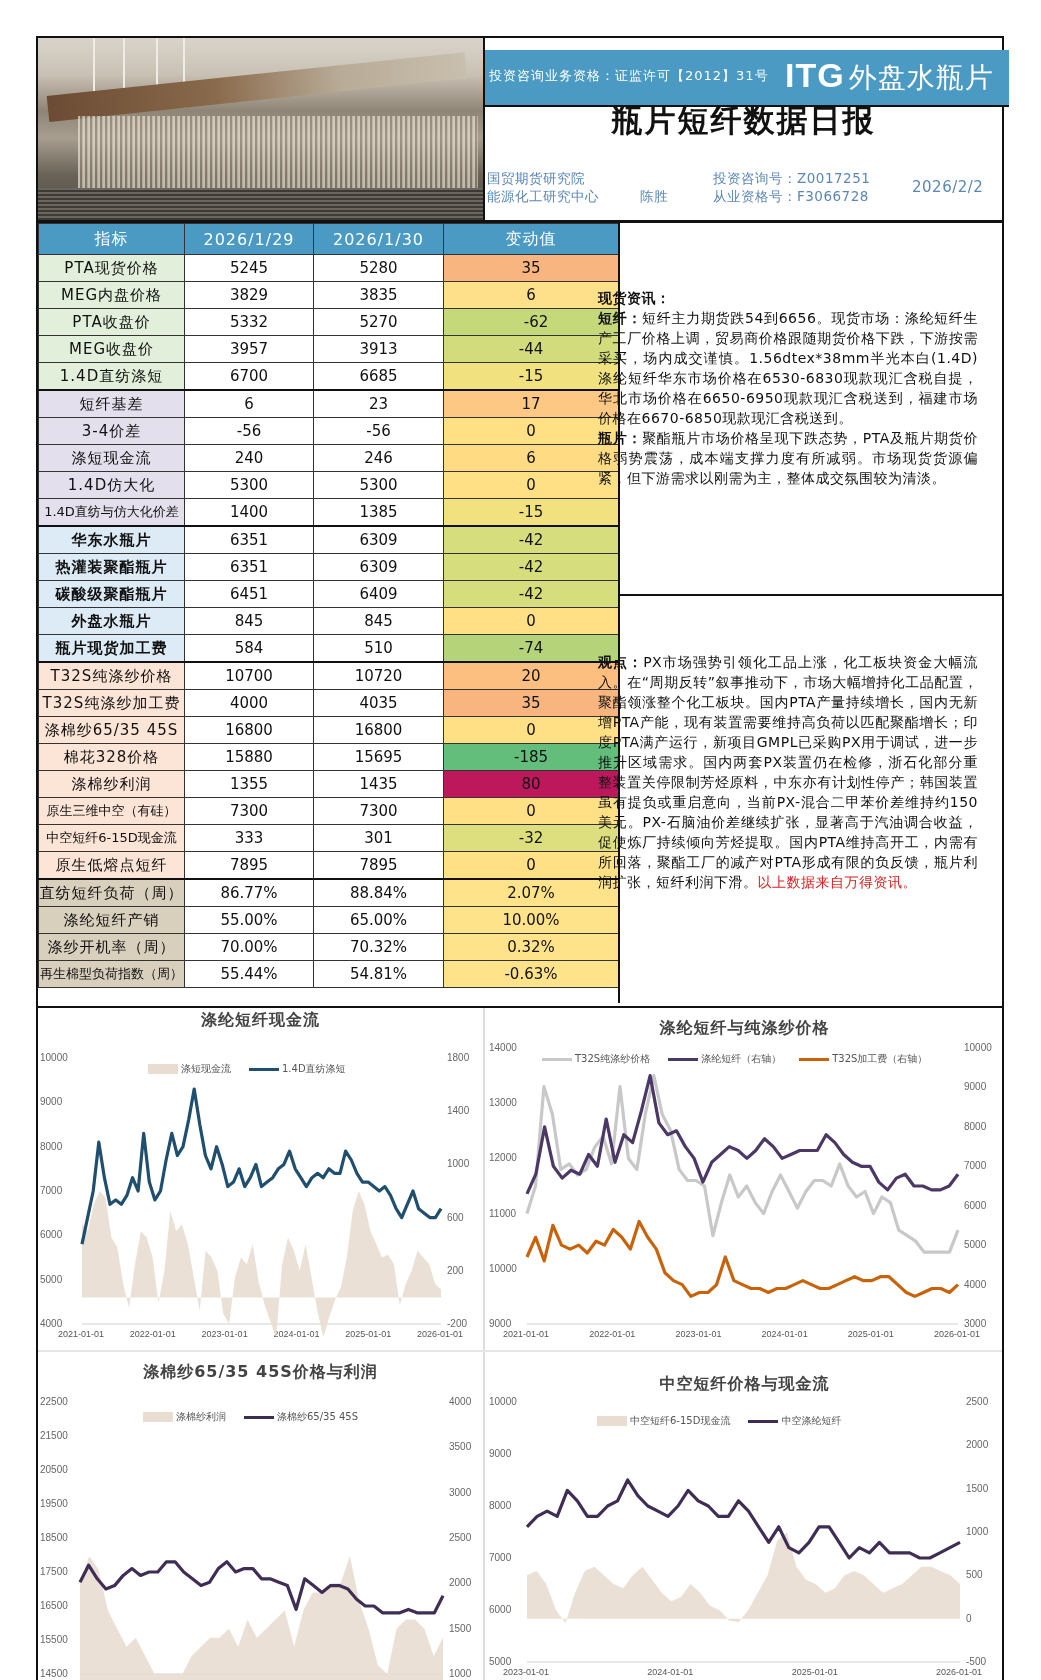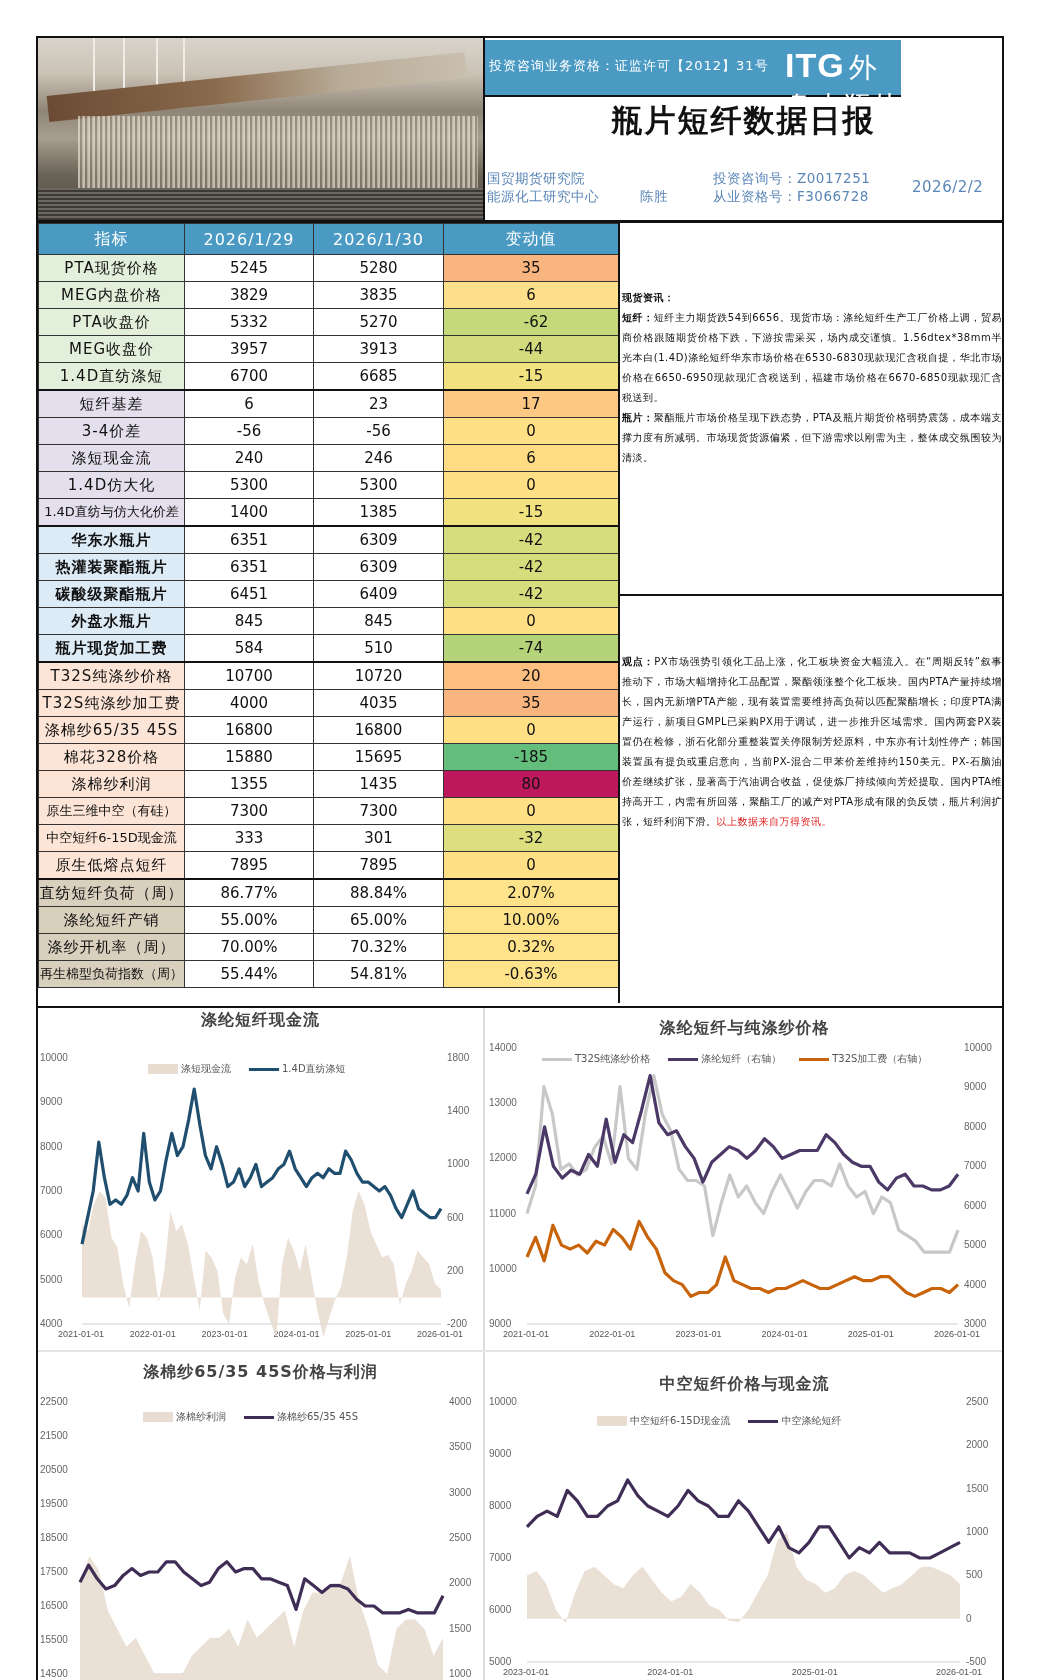--- a/index.html
+++ b/index.html
@@ -6,21 +6,21 @@
   body{width:1041px;height:1680px;position:relative;overflow:hidden;font-family:"DejaVu Sans","Liberation Sans",sans-serif;color:#111;}
   .frame{position:absolute;left:36px;top:36px;width:968px;height:1644px;border:2px solid #111;border-bottom:none;box-sizing:border-box;}
   
   .hero{position:absolute;left:38px;top:38px;width:445px;height:182px;overflow:hidden;
     background:linear-gradient(180deg,#d9d4cb 0%,#c9c1b4 20%,#8f8577 40%,#a79e90 55%,#6a6357 75%,#4f4b45 100%);}
   .hero .beam{position:absolute;left:10px;top:58px;width:420px;height:26px;background:linear-gradient(90deg,#6b4b33,#8a6a4c 40%,#b8ab97 70%,#c9bfae);transform:rotate(-6deg);transform-origin:left;}
   .hero .fringe{position:absolute;left:40px;top:78px;width:400px;height:95px;
     background:repeating-linear-gradient(90deg,rgba(230,222,205,.85) 0 2px,rgba(150,140,125,.6) 2px 4px,rgba(210,200,185,.8) 4px 5px);opacity:.85;}
   .hero .base{position:absolute;left:0;top:150px;width:100%;height:32px;background:repeating-linear-gradient(0deg,#3d3a36 0 2px,#6b6760 2px 4px);}
   .hero .string{position:absolute;top:0;width:2px;height:70px;background:#efece6;}
-  .hdr-band{position:absolute;left:485px;top:40px;width:416px;height:57px;background:#4a9ac4;border-bottom:2px solid #111;box-sizing:border-box;color:#fff;}
+  .hdr-band{position:absolute;left:485px;top:50px;width:524px;height:57px;background:#4a9ac4;border-bottom:2px solid #111;box-sizing:border-box;color:#fff;}
   .hdr-band .lic{position:absolute;left:4px;top:17px;font-size:13px;letter-spacing:1px;}
   .hdr-band .logo{position:absolute;left:300px;top:6px;font-size:31px;font-weight:bold;letter-spacing:1px;}
   .hdr-band .logo .itg{font-family:"Liberation Sans",sans-serif;font-weight:bold;font-size:34px;}
   .hdr-band .logo .cn{font-weight:normal;font-size:28px;margin-left:4px;}
   .hdr-left-div{position:absolute;left:483px;top:36px;width:2px;height:187px;background:#111;}
   .title{position:absolute;left:485px;top:100px;width:517px;text-align:center;font-size:31px;font-weight:bold;letter-spacing:2px;}
   .meta{position:absolute;font-size:13.5px;color:#5a86b8;line-height:18px;letter-spacing:.5px;}
   .hdr-bottom{position:absolute;left:36px;top:220px;width:968px;height:3px;background:#111;}
   
   table.data{position:absolute;left:38px;top:223px;border-collapse:collapse;table-layout:fixed;}
@@ -30,21 +30,21 @@
   table.data td.lbl.small{font-size:13px;letter-spacing:0;}
   table.data tr.sep td{border-top:2px solid #111;}
   .g-green{background:#e2efda;}
   .g-purple{background:#e4dfec;}
   .g-blue{background:#ddebf7;font-weight:bold;}
   .g-peach{background:#fce4d6;}
   .g-tan{background:#d9cfbd;}
   
   .rt-div{position:absolute;left:618px;top:223px;width:2px;height:780px;background:#111;}
   .rt-mid{position:absolute;left:618px;top:594px;width:384px;height:2px;background:#111;}
-  .rt-text{position:absolute;left:622px;width:380px;font-size:10px;line-height:20px;letter-spacing:.5px;color:#111;text-align:justify;}
+  .rt-text{position:absolute;left:598px;width:380px;font-size:14px;line-height:20px;letter-spacing:.5px;color:#111;text-align:justify;}
   .rt-text b{font-weight:bold;}
   .red{color:#e02020;}
   .tbl-bottom{position:absolute;left:36px;top:1006px;width:968px;height:2px;background:#111;}
   
   .chart{position:absolute;background:#fff;}
   .chart .ctitle{position:absolute;left:0;width:100%;text-align:center;font-size:16px;font-weight:bold;color:#444;letter-spacing:1px;}
   .chart .ytick{position:absolute;font-size:10px;color:#666;font-family:"Liberation Sans",sans-serif;}
   .chart .xtick{position:absolute;font-size:9px;color:#555;font-family:"Liberation Sans",sans-serif;}
   .chart .legend{position:absolute;font-size:10px;color:#555;white-space:nowrap;}
   .chart .legend .sw{display:inline-block;vertical-align:middle;margin-right:3px;}

